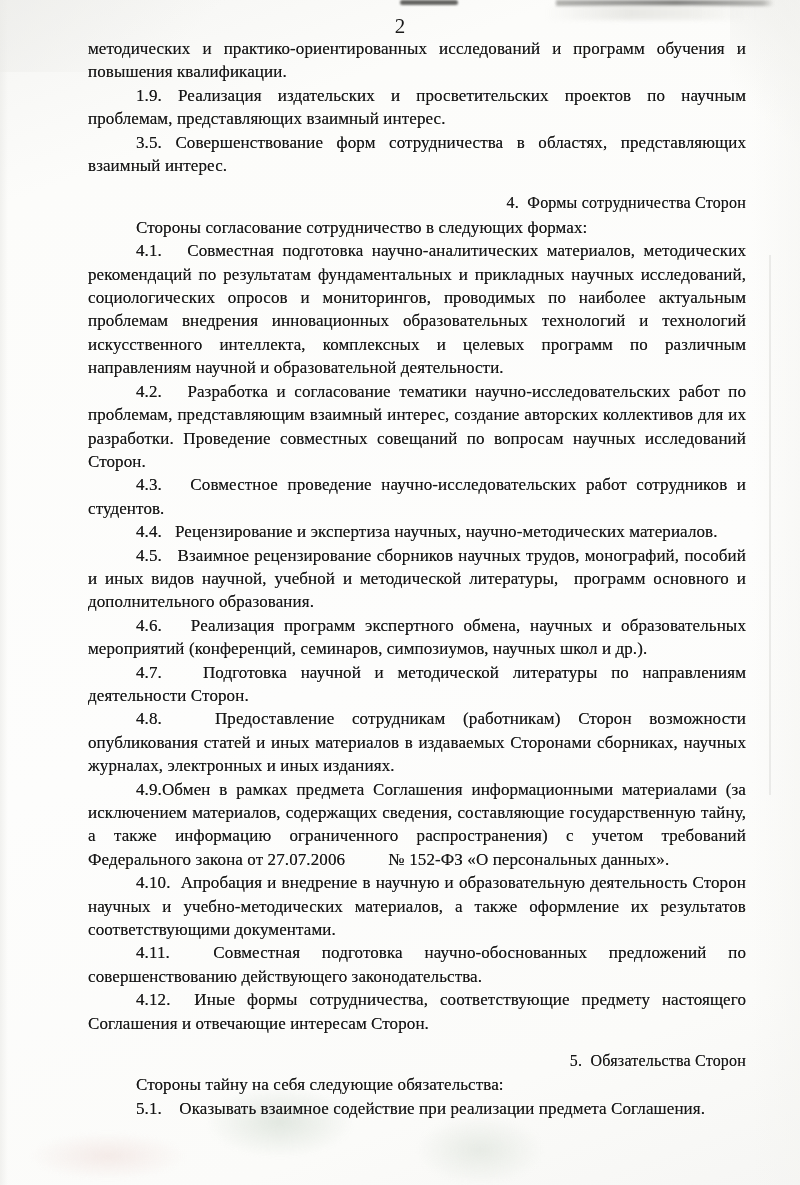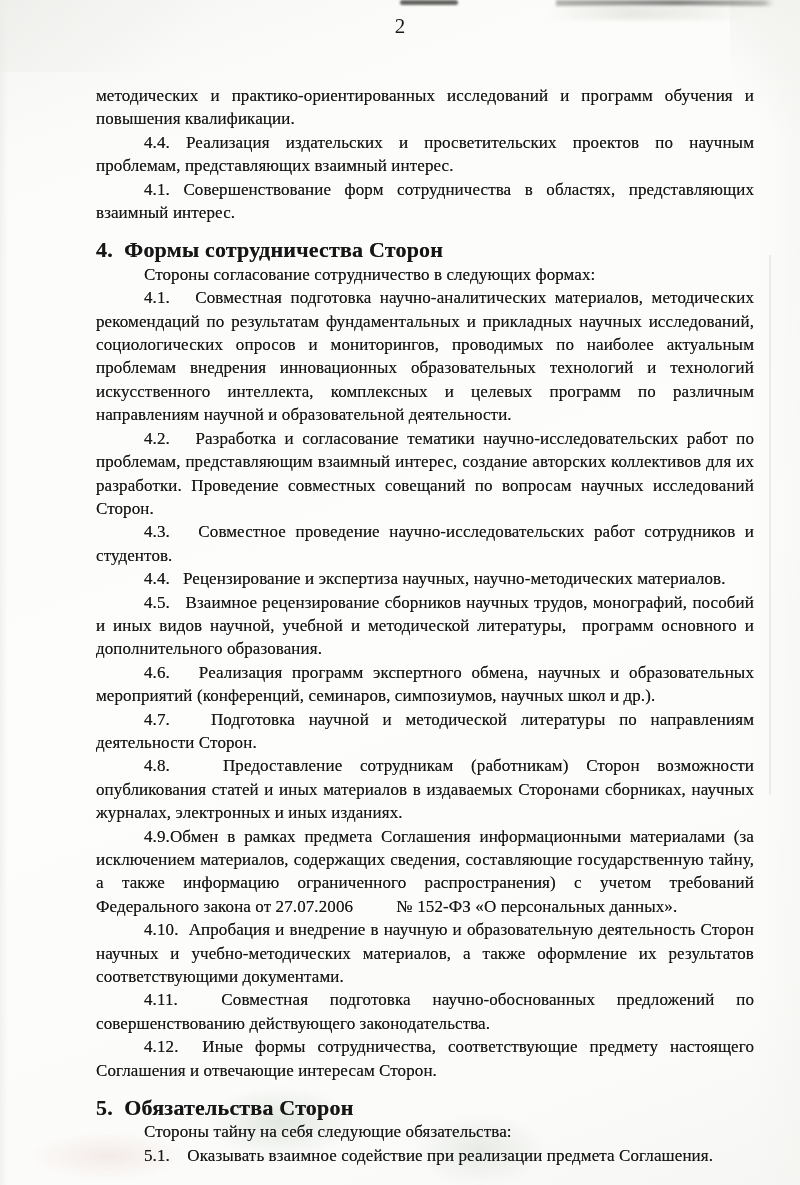--- a/index.html
+++ b/index.html
@@ -77,37 +77,36 @@
   .page-number {
     position: absolute;
     left: 0; top: 14px; width: 100%;
     text-align: center;
     font-size: 21px;
     color: #1a1a1a;
   }
 
   .text-block {
     position: absolute;
-    left: 96px; top: 37px; width: 658px;
+    left: 88px; top: 37px; width: 658px;
     font-size: 17px;
     line-height: 23.4px;
     text-align: justify;
     letter-spacing: 0.1px;
     text-shadow: 0 0 0.4px rgba(20,20,20,0.65);
-    margin-top: 47px;
   }
 
   .text-block p.paragraph { margin: 0; }
   .text-block p.paragraph.indent { text-indent: 48px; }
 
   .text-block h3.heading {
     margin: 14px 0 1px 0;
-    font-size: 22px;
-    font-weight: bold;
-    text-align: left;
+    font-size: 16px;
+    font-weight: normal;
+    text-align: right;
     letter-spacing: 0.2px;
   }
 </style>
 </head>
 <body>
 
 <div class="page">
 
   <div class="artifact corner-tl"></div>
   <div class="artifact corner-tr"></div>
@@ -118,22 +117,22 @@
   <div class="artifact smudge-top"></div>
   <div class="artifact scanline-right"></div>
   <div class="artifact stain-green-1"></div>
   <div class="artifact stain-green-2"></div>
   <div class="artifact stain-pink"></div>
 
   <div class="page-number">2</div>
 
   <div class="text-block">
       <p class="paragraph">методических и практико-ориентированных исследований и программ обучения и повышения квалификации.</p>
-      <p class="paragraph indent">4.4. Реализация издательских и просветительских проектов по научным проблемам, представляющих взаимный интерес.</p>
-      <p class="paragraph indent">4.1. Совершенствование форм сотрудничества в областях, представляющих взаимный интерес.</p>
+      <p class="paragraph indent">1.9. Реализация издательских и просветительских проектов по научным проблемам, представляющих взаимный интерес.</p>
+      <p class="paragraph indent">3.5. Совершенствование форм сотрудничества в областях, представляющих взаимный интерес.</p>
       <h3 class="heading">4.&nbsp; Формы сотрудничества Сторон</h3>
       <p class="paragraph indent">Стороны согласование сотрудничество в следующих формах:</p>
       <p class="paragraph indent">4.1.&nbsp;&nbsp; Совместная подготовка научно-аналитических материалов, методических рекомендаций по результатам фундаментальных и прикладных научных исследований, социологических опросов и мониторингов, проводимых по наиболее актуальным проблемам внедрения инновационных образовательных технологий и технологий искусственного интеллекта, комплексных и целевых программ по различным направлениям научной и образовательной деятельности.</p>
       <p class="paragraph indent">4.2.&nbsp;&nbsp; Разработка и согласование тематики научно-исследовательских работ по проблемам, представляющим взаимный интерес, создание авторских коллективов для их разработки. Проведение совместных совещаний по вопросам научных исследований Сторон.</p>
       <p class="paragraph indent">4.3.&nbsp;&nbsp; Совместное проведение научно-исследовательских работ сотрудников и студентов.</p>
       <p class="paragraph indent">4.4.&nbsp;&nbsp; Рецензирование и экспертиза научных, научно-методических материалов.</p>
       <p class="paragraph indent">4.5.&nbsp;&nbsp; Взаимное рецензирование сборников научных трудов, монографий, пособий и иных видов научной, учебной и методической литературы,&nbsp; программ основного и дополнительного образования.</p>
       <p class="paragraph indent">4.6.&nbsp;&nbsp; Реализация программ экспертного обмена, научных и образовательных мероприятий (конференций, семинаров, симпозиумов, научных школ и др.).</p>
       <p class="paragraph indent">4.7.&nbsp;&nbsp; Подготовка научной и методической литературы по направлениям деятельности Сторон.</p>
       <p class="paragraph indent">4.8.&nbsp;&nbsp; Предоставление сотрудникам (работникам) Сторон возможности опубликования статей и иных материалов в издаваемых Сторонами сборниках, научных журналах, электронных и иных изданиях.</p>

